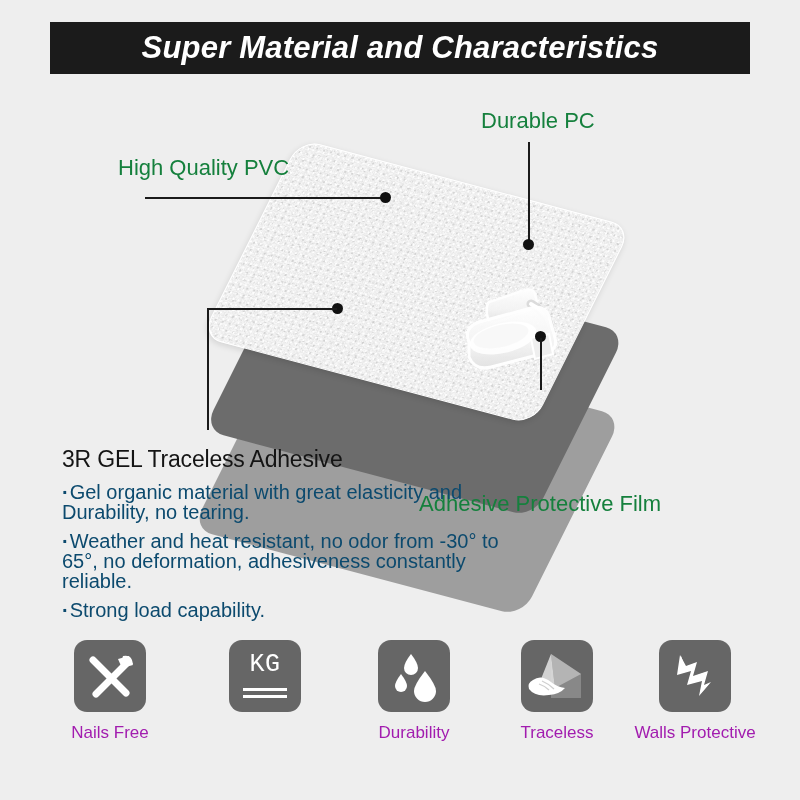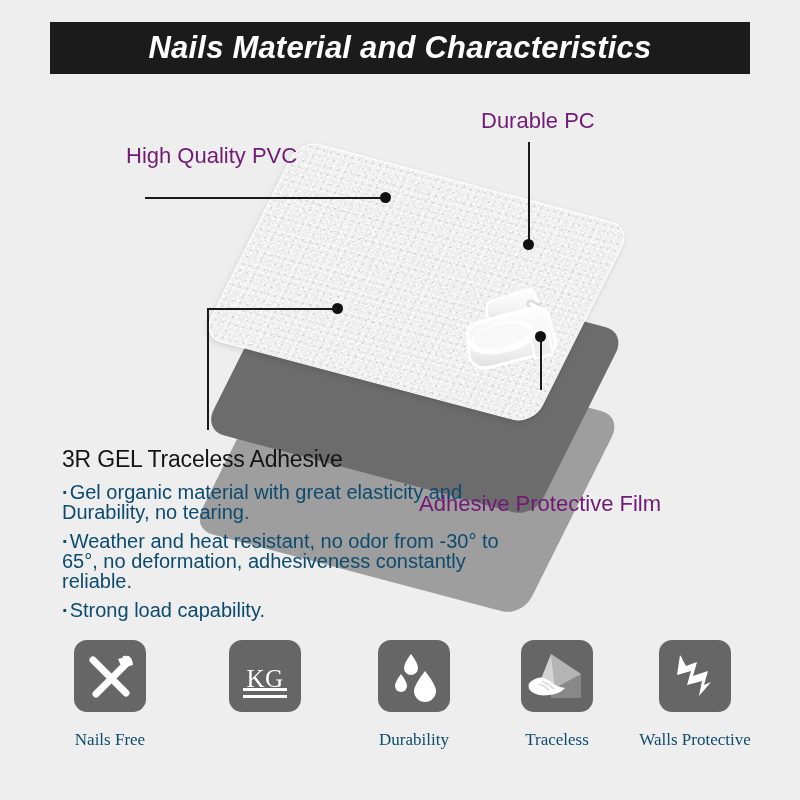--- a/index.html
+++ b/index.html
@@ -87,59 +87,59 @@
   
   .hook{position:absolute;left:455px;top:185px;width:130px;height:105px;}
 
   
   .dot{position:absolute;width:11px;height:11px;border-radius:50%;background:#111;}
   .lead{position:absolute;background:#1a1a1a;}
   .lead-h{height:1.6px;}
   .lead-v{width:1.6px;}
 
   .label{
-    position:absolute;color:#701a75;white-space:nowrap;font-weight:500;
+    position:absolute;color:#15803d;white-space:nowrap;font-weight:500;
   }
   .label-lg{font-size:22px;}
 
   
   .features{position:absolute;left:62px;top:446px;width:470px;}
   .feat-title{font-size:23px;color:#141414;font-weight:500;letter-spacing:-.2px;}
   .feat-item{
     font-size:20px;color:#0c4a6e;line-height:20px;margin-top:9px;
   }
   .feat-item:first-of-type{margin-top:14px;}
   .bullet{font-weight:bold;margin-right:1px;}
 
   
   .icon-row{position:absolute;left:0;top:640px;width:800px;height:130px;}
   .icon-cell{position:absolute;width:150px;text-align:center;}
   .icon-box{
     width:72px;height:72px;border-radius:13px;background:#666666;
     margin:0 auto;position:relative;
   }
   .icon-label{
-    margin-top:18px;font-size:17px;color:#0c4a6e;white-space:nowrap;font-family:Liberation Serif, serif;
+    margin-top:11px;font-size:17px;color:#a21caf;white-space:nowrap;
   }
   .icon-box svg{position:absolute;left:0;top:0;}
 
   .kg-text{
-    position:absolute;left:0;right:0;top:25px;text-align:center;
+    position:absolute;left:0;right:0;top:10px;text-align:center;
     color:#fff;font-size:25px;font-weight:500;letter-spacing:.5px;
-    font-family:Liberation Serif, serif;
+    font-family:Liberation Mono, monospace;
   }
   .kg-line{position:absolute;left:14px;width:44px;height:2.5px;background:#fff;}
 </style>
 </head>
 <body>
 
 <div id="stage">
 
   <div class="banner">
-    <div class="banner-text">Nails Material and Characteristics</div>
+    <div class="banner-text">Super Material and Characteristics</div>
   </div>
 
   <div class="product">
 
     <div class="panel panel-film"></div>
     <div class="panel panel-gel"></div>
     <div class="panel panel-pvc">
       <div class="pvc-speckle"></div>
     </div>
 
@@ -159,21 +159,21 @@
         <path d="M76,24 q22,12 18,34 q-2,14 -14,18" fill="none" stroke="#ffffff" stroke-width="4" stroke-linecap="round"></path>
 
         <path d="M14,62 q-6,-14 10,-20 l52,-14 q14,-3 18,8 l6,22 q3,12 -10,15 l-54,14 q-16,4 -22,-10 Z" fill="url(#hk)" stroke="#ffffff" stroke-width="3" opacity=".97"></path>
         <ellipse cx="48" cy="58" rx="34" ry="15" transform="rotate(-13 48 58)" fill="#ffffff" opacity=".88"></ellipse>
         <ellipse cx="46" cy="56" rx="28" ry="11" transform="rotate(-13 46 56)" fill="#f7f7f7" opacity=".9"></ellipse>
 
         <path d="M76,58 l18,-4 l4,20 l-18,5 Z" fill="#efefef" stroke="#ffffff" stroke-width="2"></path>
       </svg>
     </div>
 
-    <div class="label label-lg" style="left:118px;top:48px;margin-left:8px;">High Quality PVC</div>
+    <div class="label label-lg" style="left:118px;top:60px;">High Quality PVC</div>
     <div class="lead lead-h" style="left:145px;top:102px;width:240px;"></div>
     <div class="dot" style="left:380px;top:97px;"></div>
 
     <div class="label label-lg" style="left:481px;top:13px;">Durable PC</div>
     <div class="lead lead-v" style="left:528px;top:47px;height:103px;"></div>
     <div class="dot" style="left:523px;top:144px;"></div>
 
     <div class="dot" style="left:332px;top:208px;"></div>
     <div class="lead lead-h" style="left:207px;top:213px;width:130px;"></div>
     <div class="lead lead-v" style="left:207px;top:213px;height:122px;"></div>

